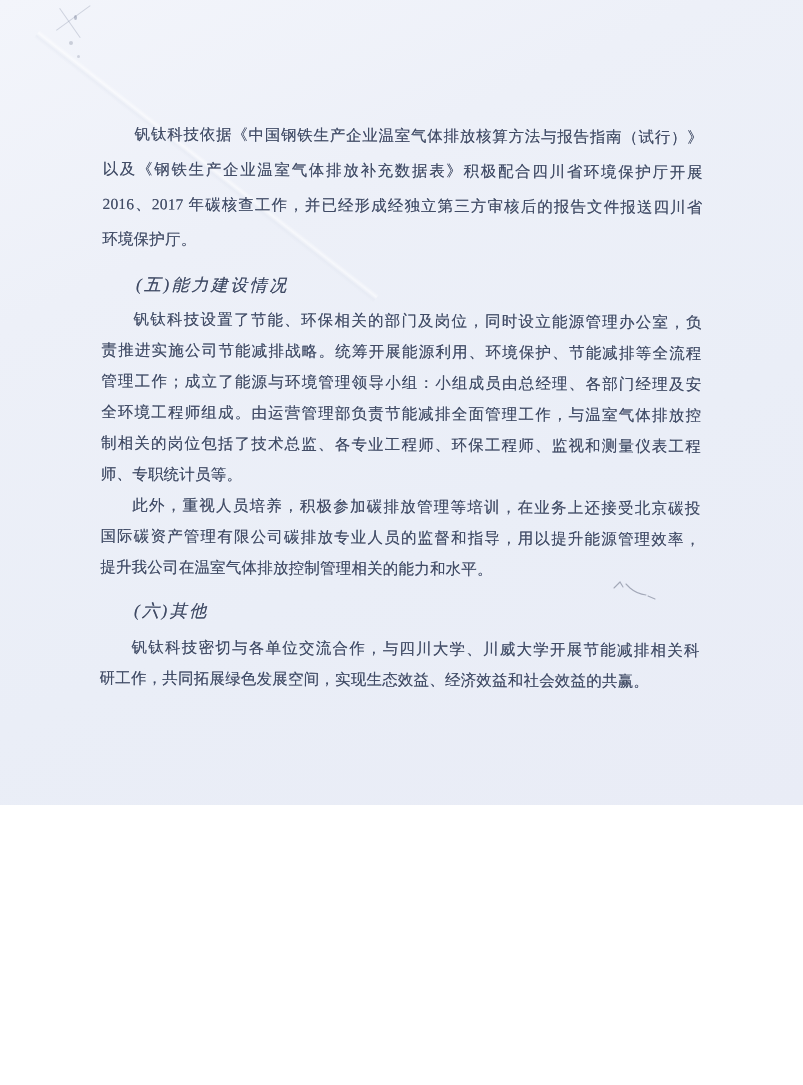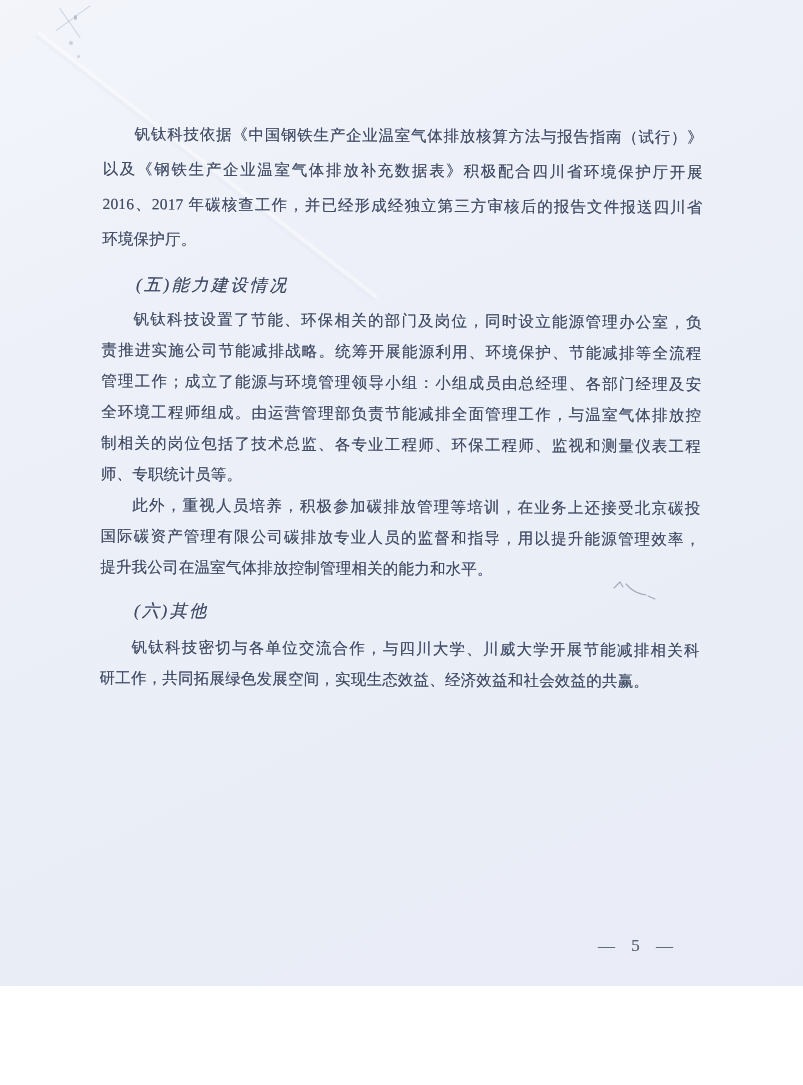--- a/index.html
+++ b/index.html
@@ -8,21 +8,21 @@
     width: 803px;
     height: 1085px;
     overflow: hidden;
   }
   body {
     font-family: "Liberation Serif", "DejaVu Serif", serif;
   }
   .scan-page {
     position: relative;
     width: 803px;
-    height: 986px;
+    height: 805px;
     background: linear-gradient(155deg, #f3f5fb 0%, #edf0f8 28%, #eaeef7 62%, #e9ecf6 100%);
     overflow: hidden;
   }
   
   .crease-streak {
     position: absolute;
     left: 40px;
     top: 30px;
     width: 430px;
     height: 10px;

